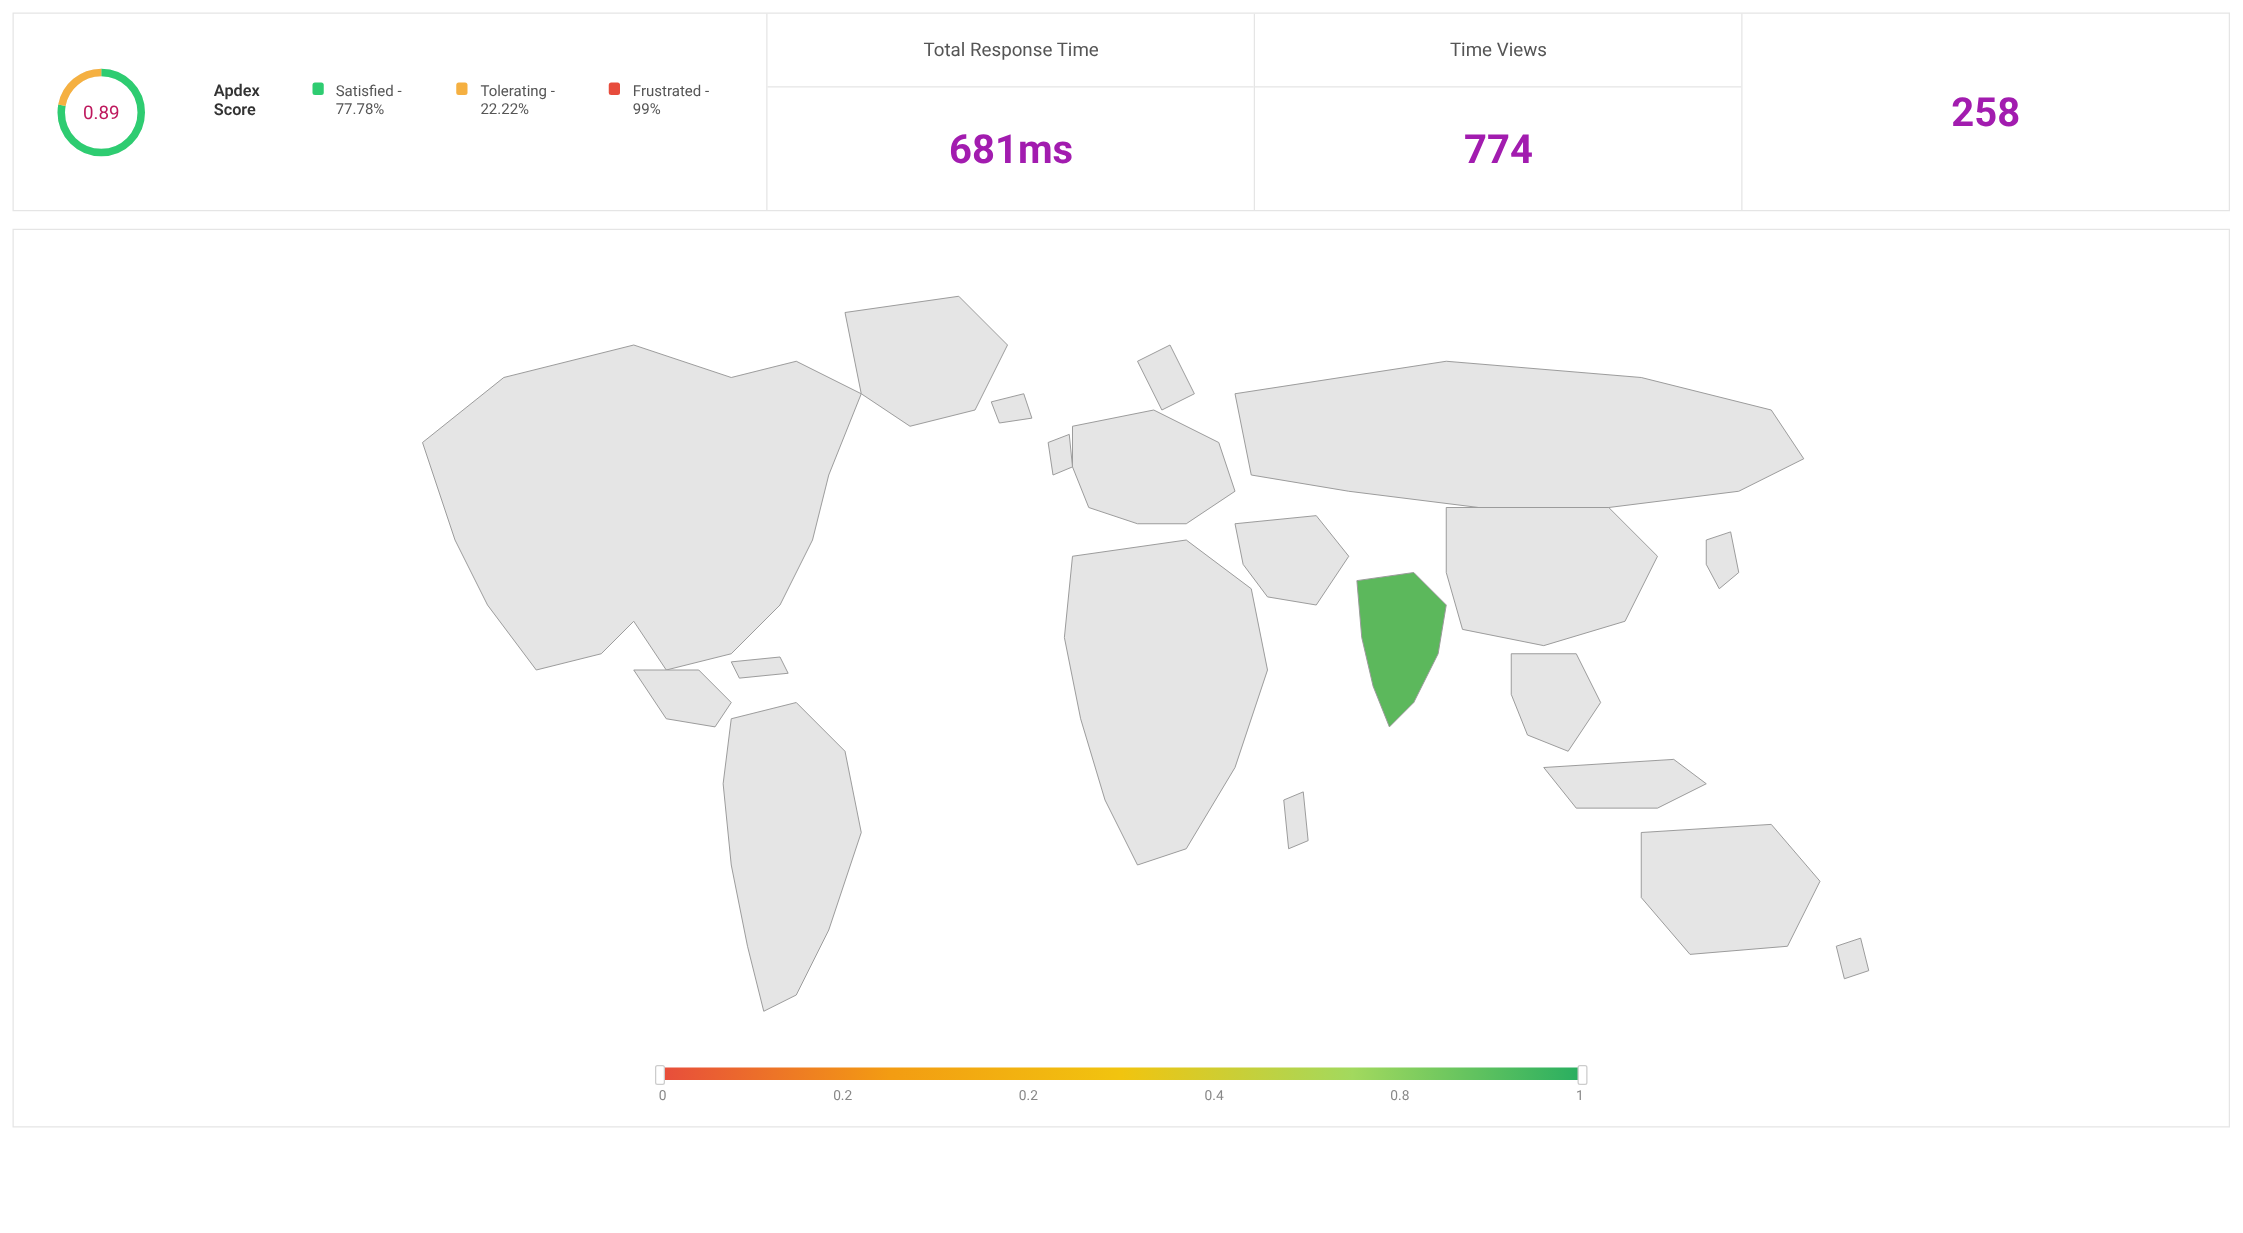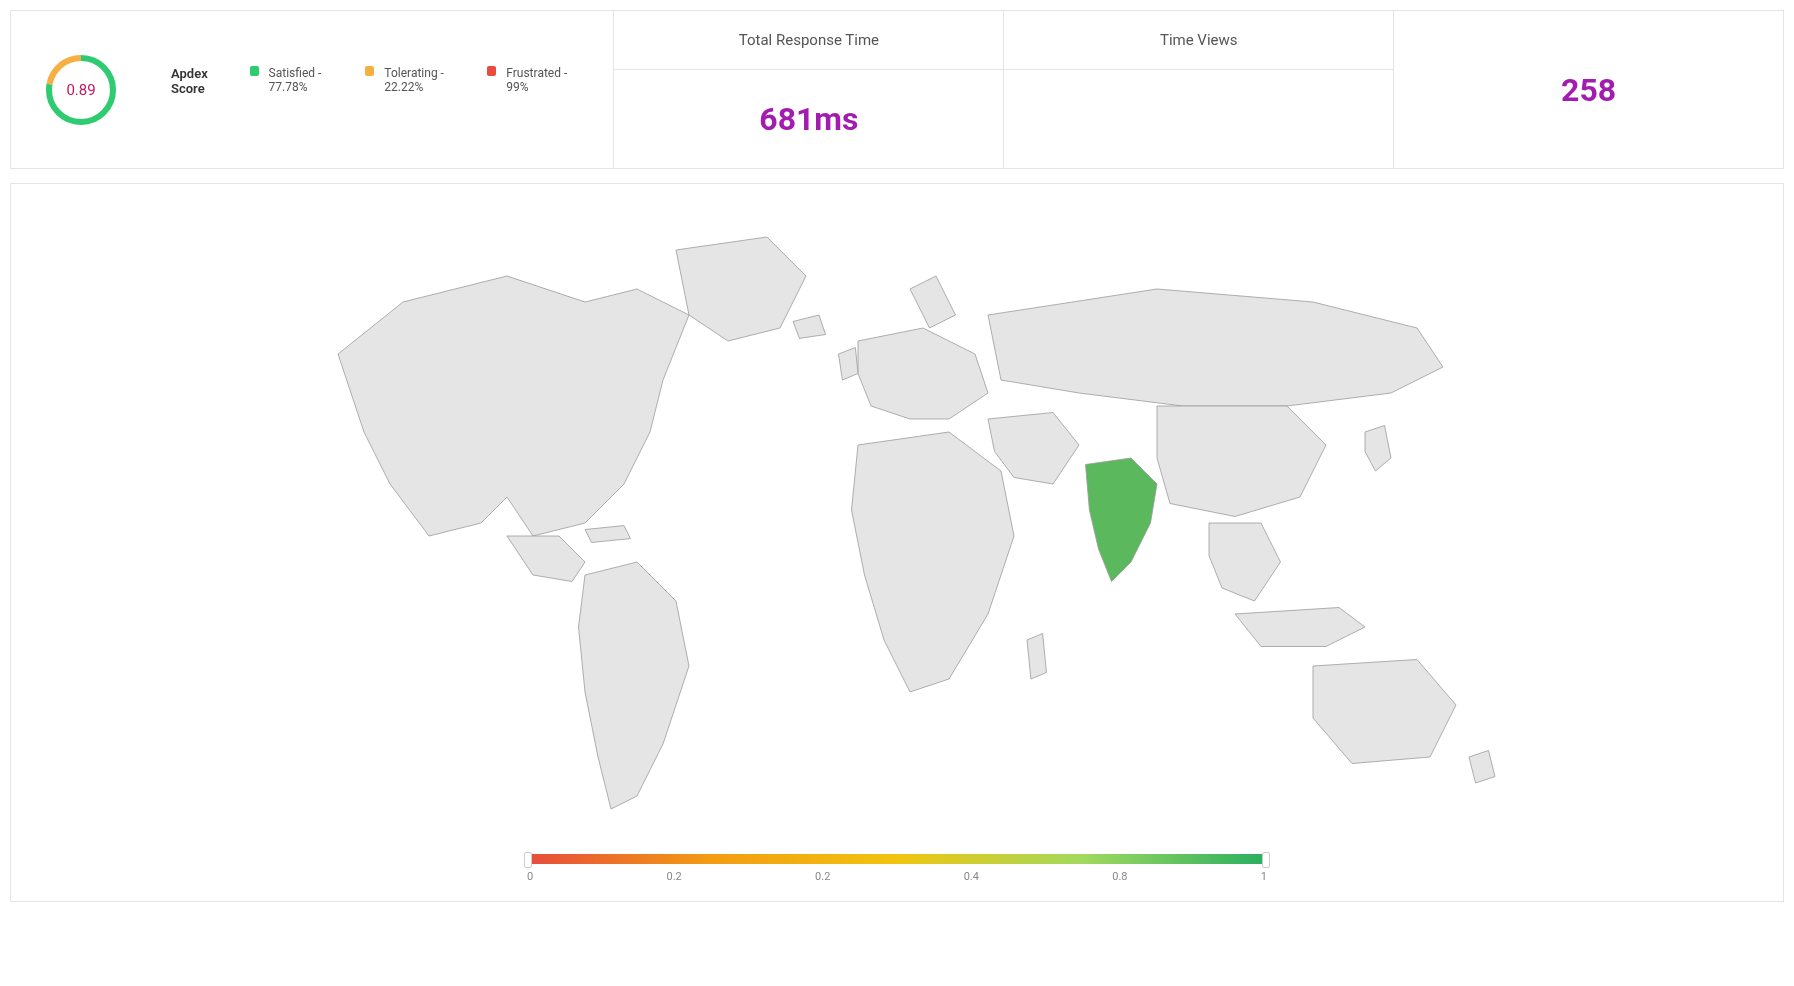--- a/index.html
+++ b/index.html
@@ -64,20 +64,21 @@
         </div>
       </div>
     </div>
 
     <div class="metric">
       <div class="metric-header">Total Response Time</div>
       <div class="metric-value">681ms</div>
     </div>
     <div class="metric">
       <div class="metric-header">Time Views</div>
+      <div class="metric-value">774</div>
     </div>
     <div class="metric">
       <div class="metric-value">258</div>
     </div>
 
   </div>
 
   <div class="map-card">
     <div class="map-wrap">
       <svg class="map-svg" viewBox="0 0 1000 500">

